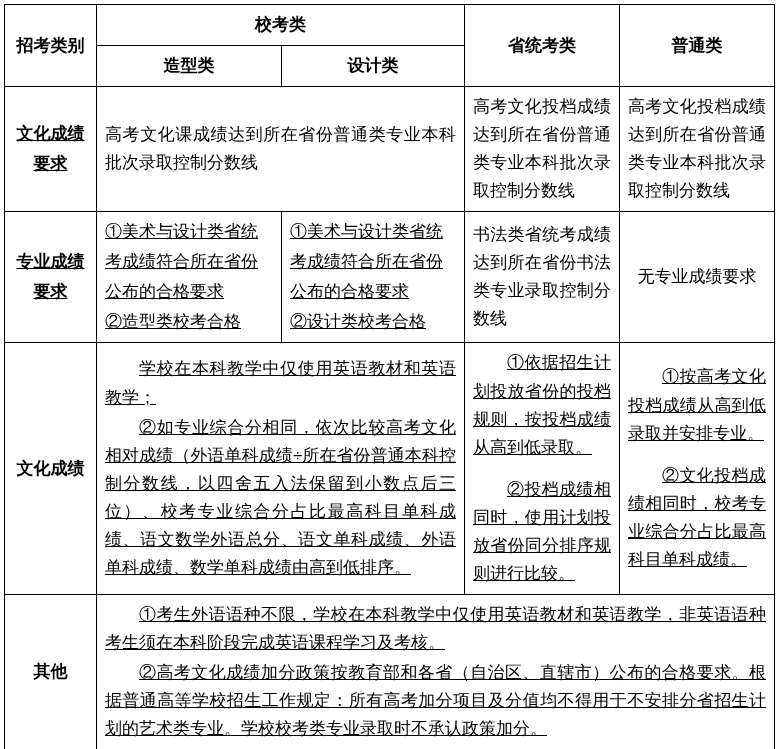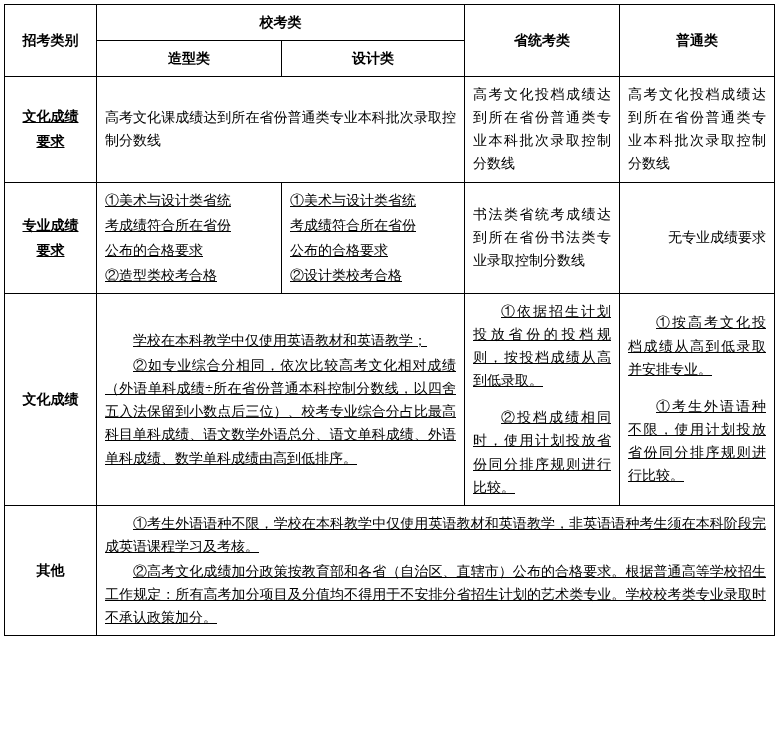--- a/index.html
+++ b/index.html
@@ -22,42 +22,42 @@
   table.admission-table {
     border-collapse: collapse;
     width: 770px;
     margin: 4px 0 0 4px;
     table-layout: fixed;
   }
   table.admission-table td {
     border: 1px solid #000000;
     vertical-align: middle;
     padding: 6px 8px;
-    font-size: 14px;
+    font-size: 17px;
     line-height: 1.65;
     box-sizing: border-box;
   }
   .hdr {
     text-align: center;
     font-weight: bold;
     font-size: 15px;
     padding: 8px 4px;
   }
   .rowhdr {
     text-align: center;
     font-weight: bold;
     font-size: 15px;
     padding: 6px 2px;
   }
   .cell-just {
     text-align: justify;
     text-justify: inter-ideograph;
   }
   .cell-center {
-    text-align: right;
+    text-align: center;
   }
   .indent {
     text-indent: 2em;
   }
   .col-a { width: 92px; }
   .col-b { width: 185px; }
   .col-c { width: 183px; }
   .col-d { width: 155px; }
   .col-e { width: 155px; }
   p {
@@ -128,21 +128,21 @@
         <td class="cell-just" colspan="2">
           <p class="indent">学校在本科教学中仅使用英语教材和英语教学；</p>
           <p class="indent">②如专业综合分相同，依次比较高考文化相对成绩（外语单科成绩÷所在省份普通本科控制分数线，以四舍五入法保留到小数点后三位）、校考专业综合分占比最高科目单科成绩、语文数学外语总分、语文单科成绩、外语单科成绩、数学单科成绩由高到低排序。</p>
         </td>
         <td class="cell-just">
           <p class="indent">①依据招生计划投放省份的投档规则，按投档成绩从高到低录取。</p>
           <p class="indent" style="margin-top:14px;">②投档成绩相同时，使用计划投放省份同分排序规则进行比较。</p>
         </td>
         <td class="cell-just">
           <p class="indent">①按高考文化投档成绩从高到低录取并安排专业。</p>
-          <p class="indent" style="margin-top:14px;">①考生外语语种不限，使用计划投放省份同分排序规则进行比较。</p>
+          <p class="indent" style="margin-top:14px;">②文化投档成绩相同时，校考专业综合分占比最高科目单科成绩。</p>
         </td>
       </tr>
 
       <tr>
         <td class="rowhdr">其他</td>
         <td class="cell-just" colspan="4">
           <p class="indent">①考生外语语种不限，学校在本科教学中仅使用英语教材和英语教学，非英语语种考生须在本科阶段完成英语课程学习及考核。</p>
           <p class="indent">②高考文化成绩加分政策按教育部和各省（自治区、直辖市）公布的合格要求。根据普通高等学校招生工作规定：所有高考加分项目及分值均不得用于不安排分省招生计划的艺术类专业。学校校考类专业录取时不承认政策加分。</p>
         </td>
       </tr>

